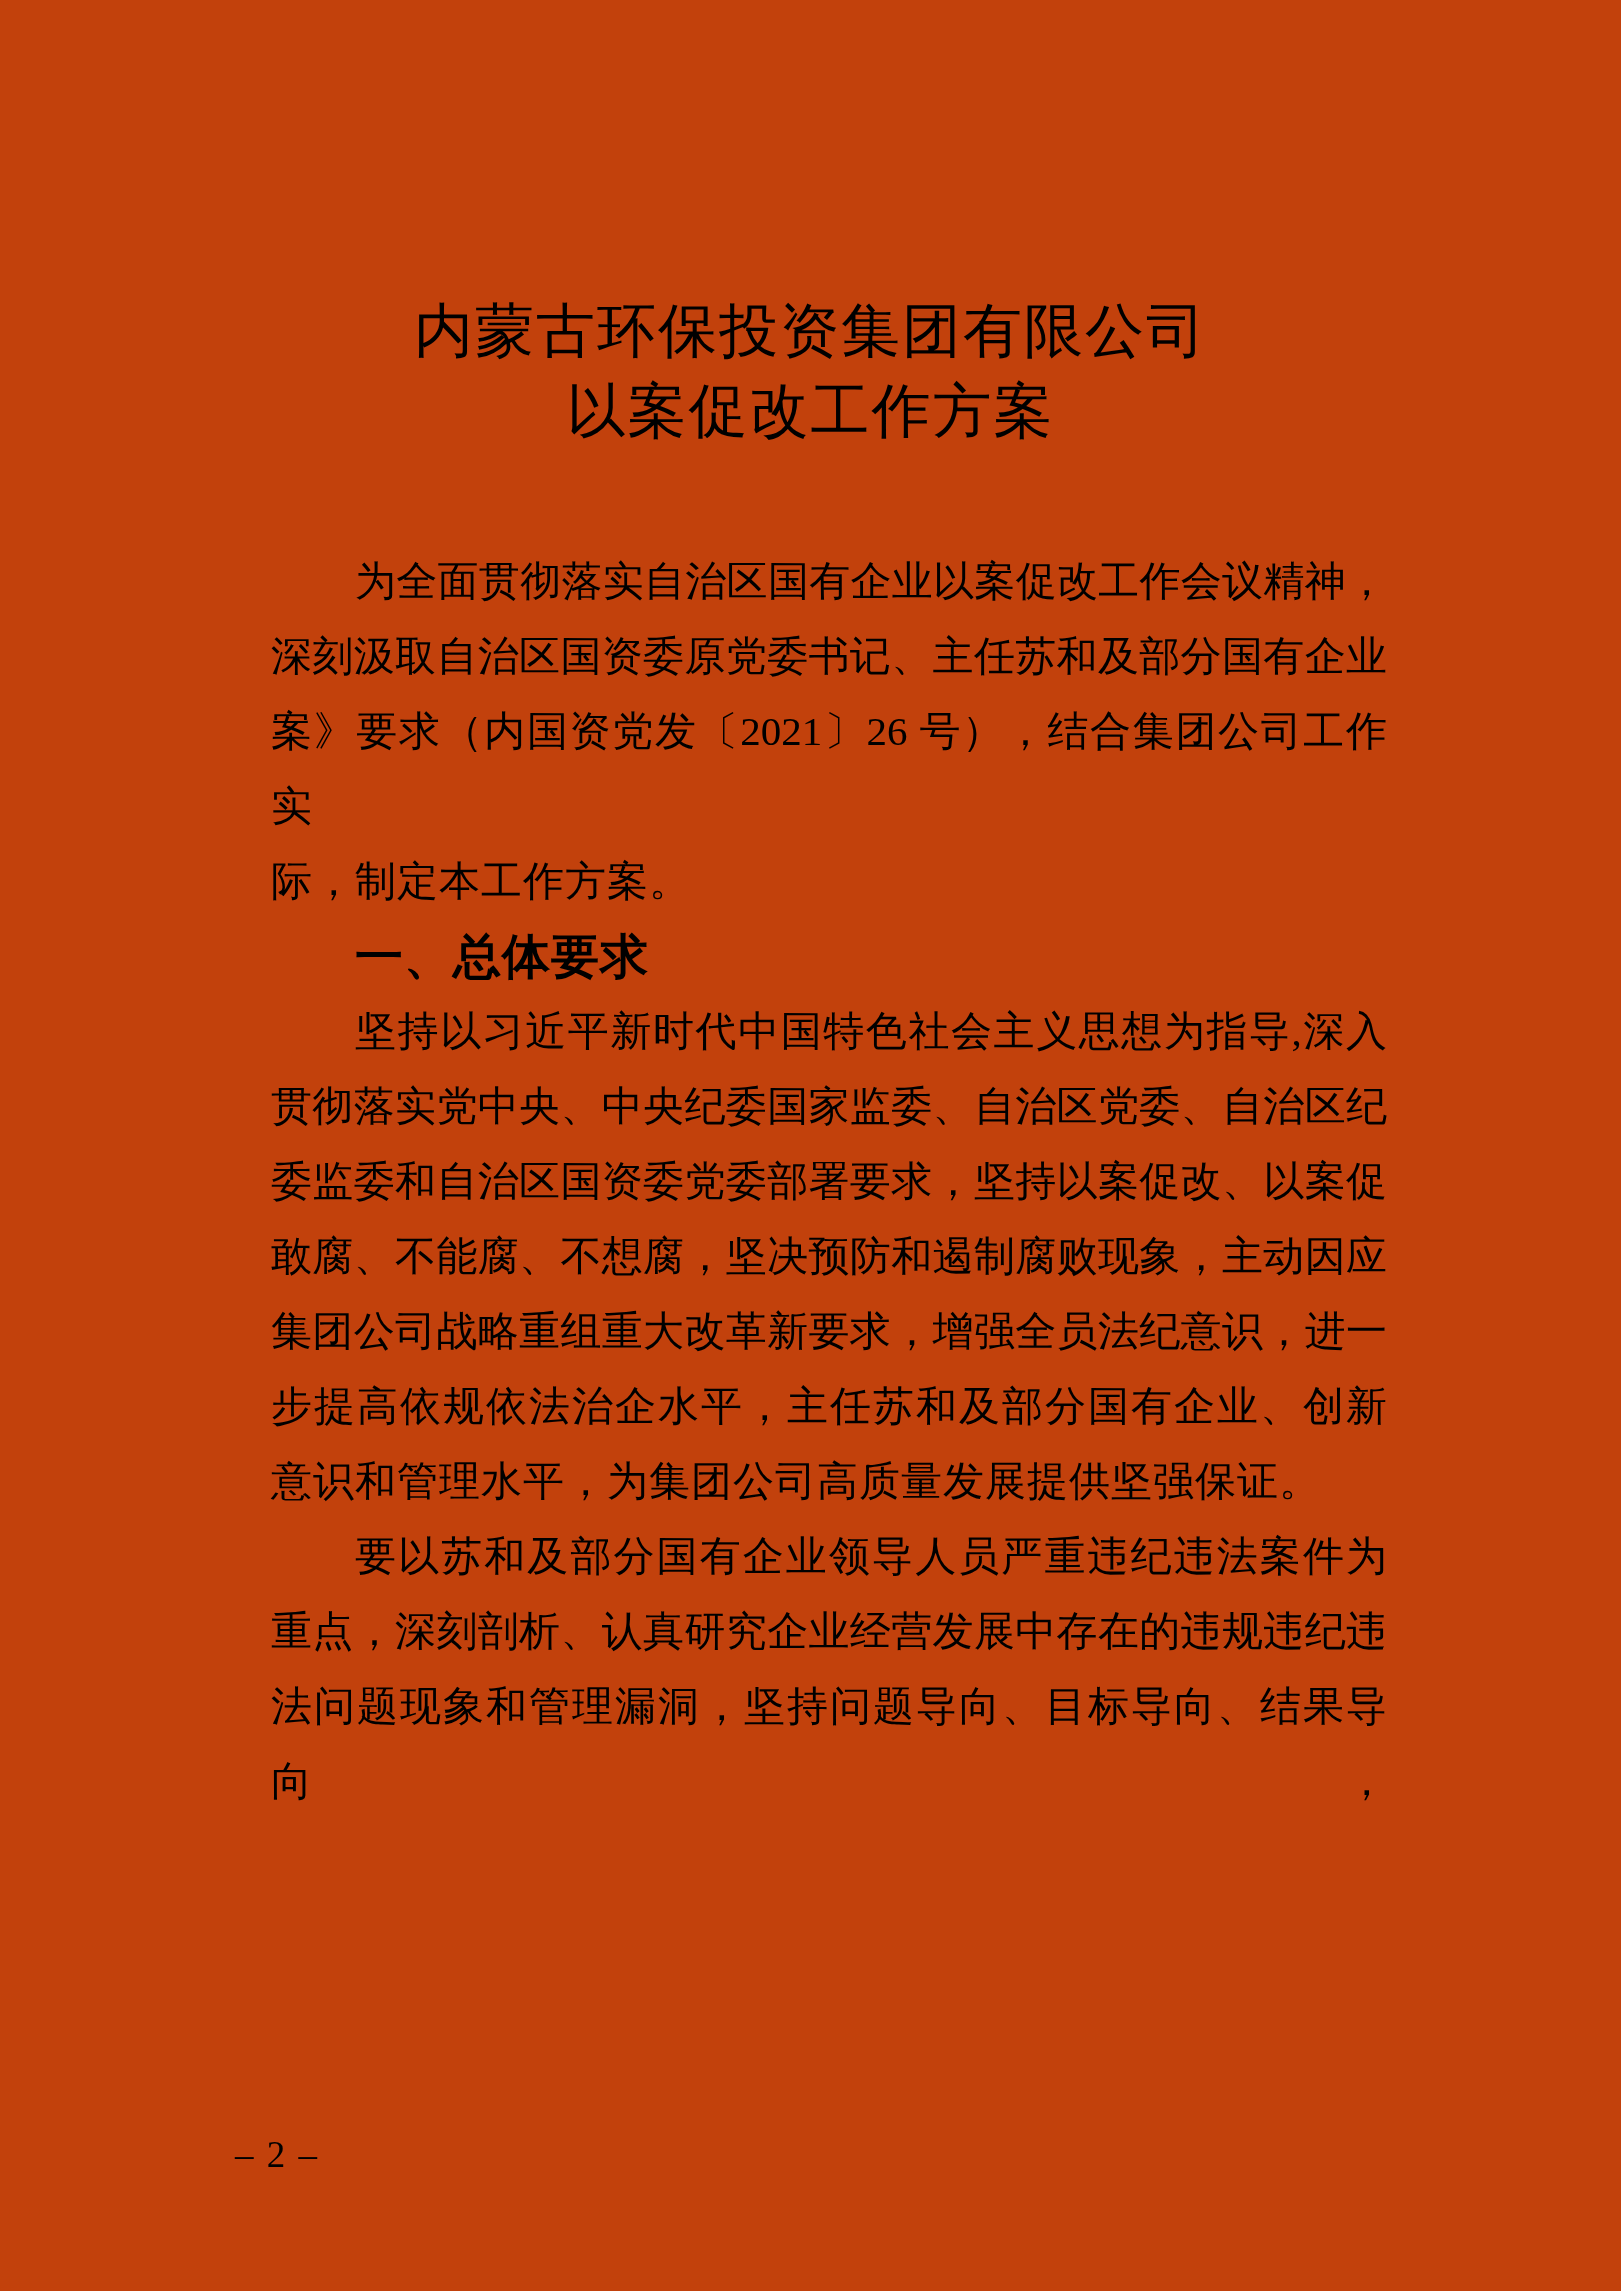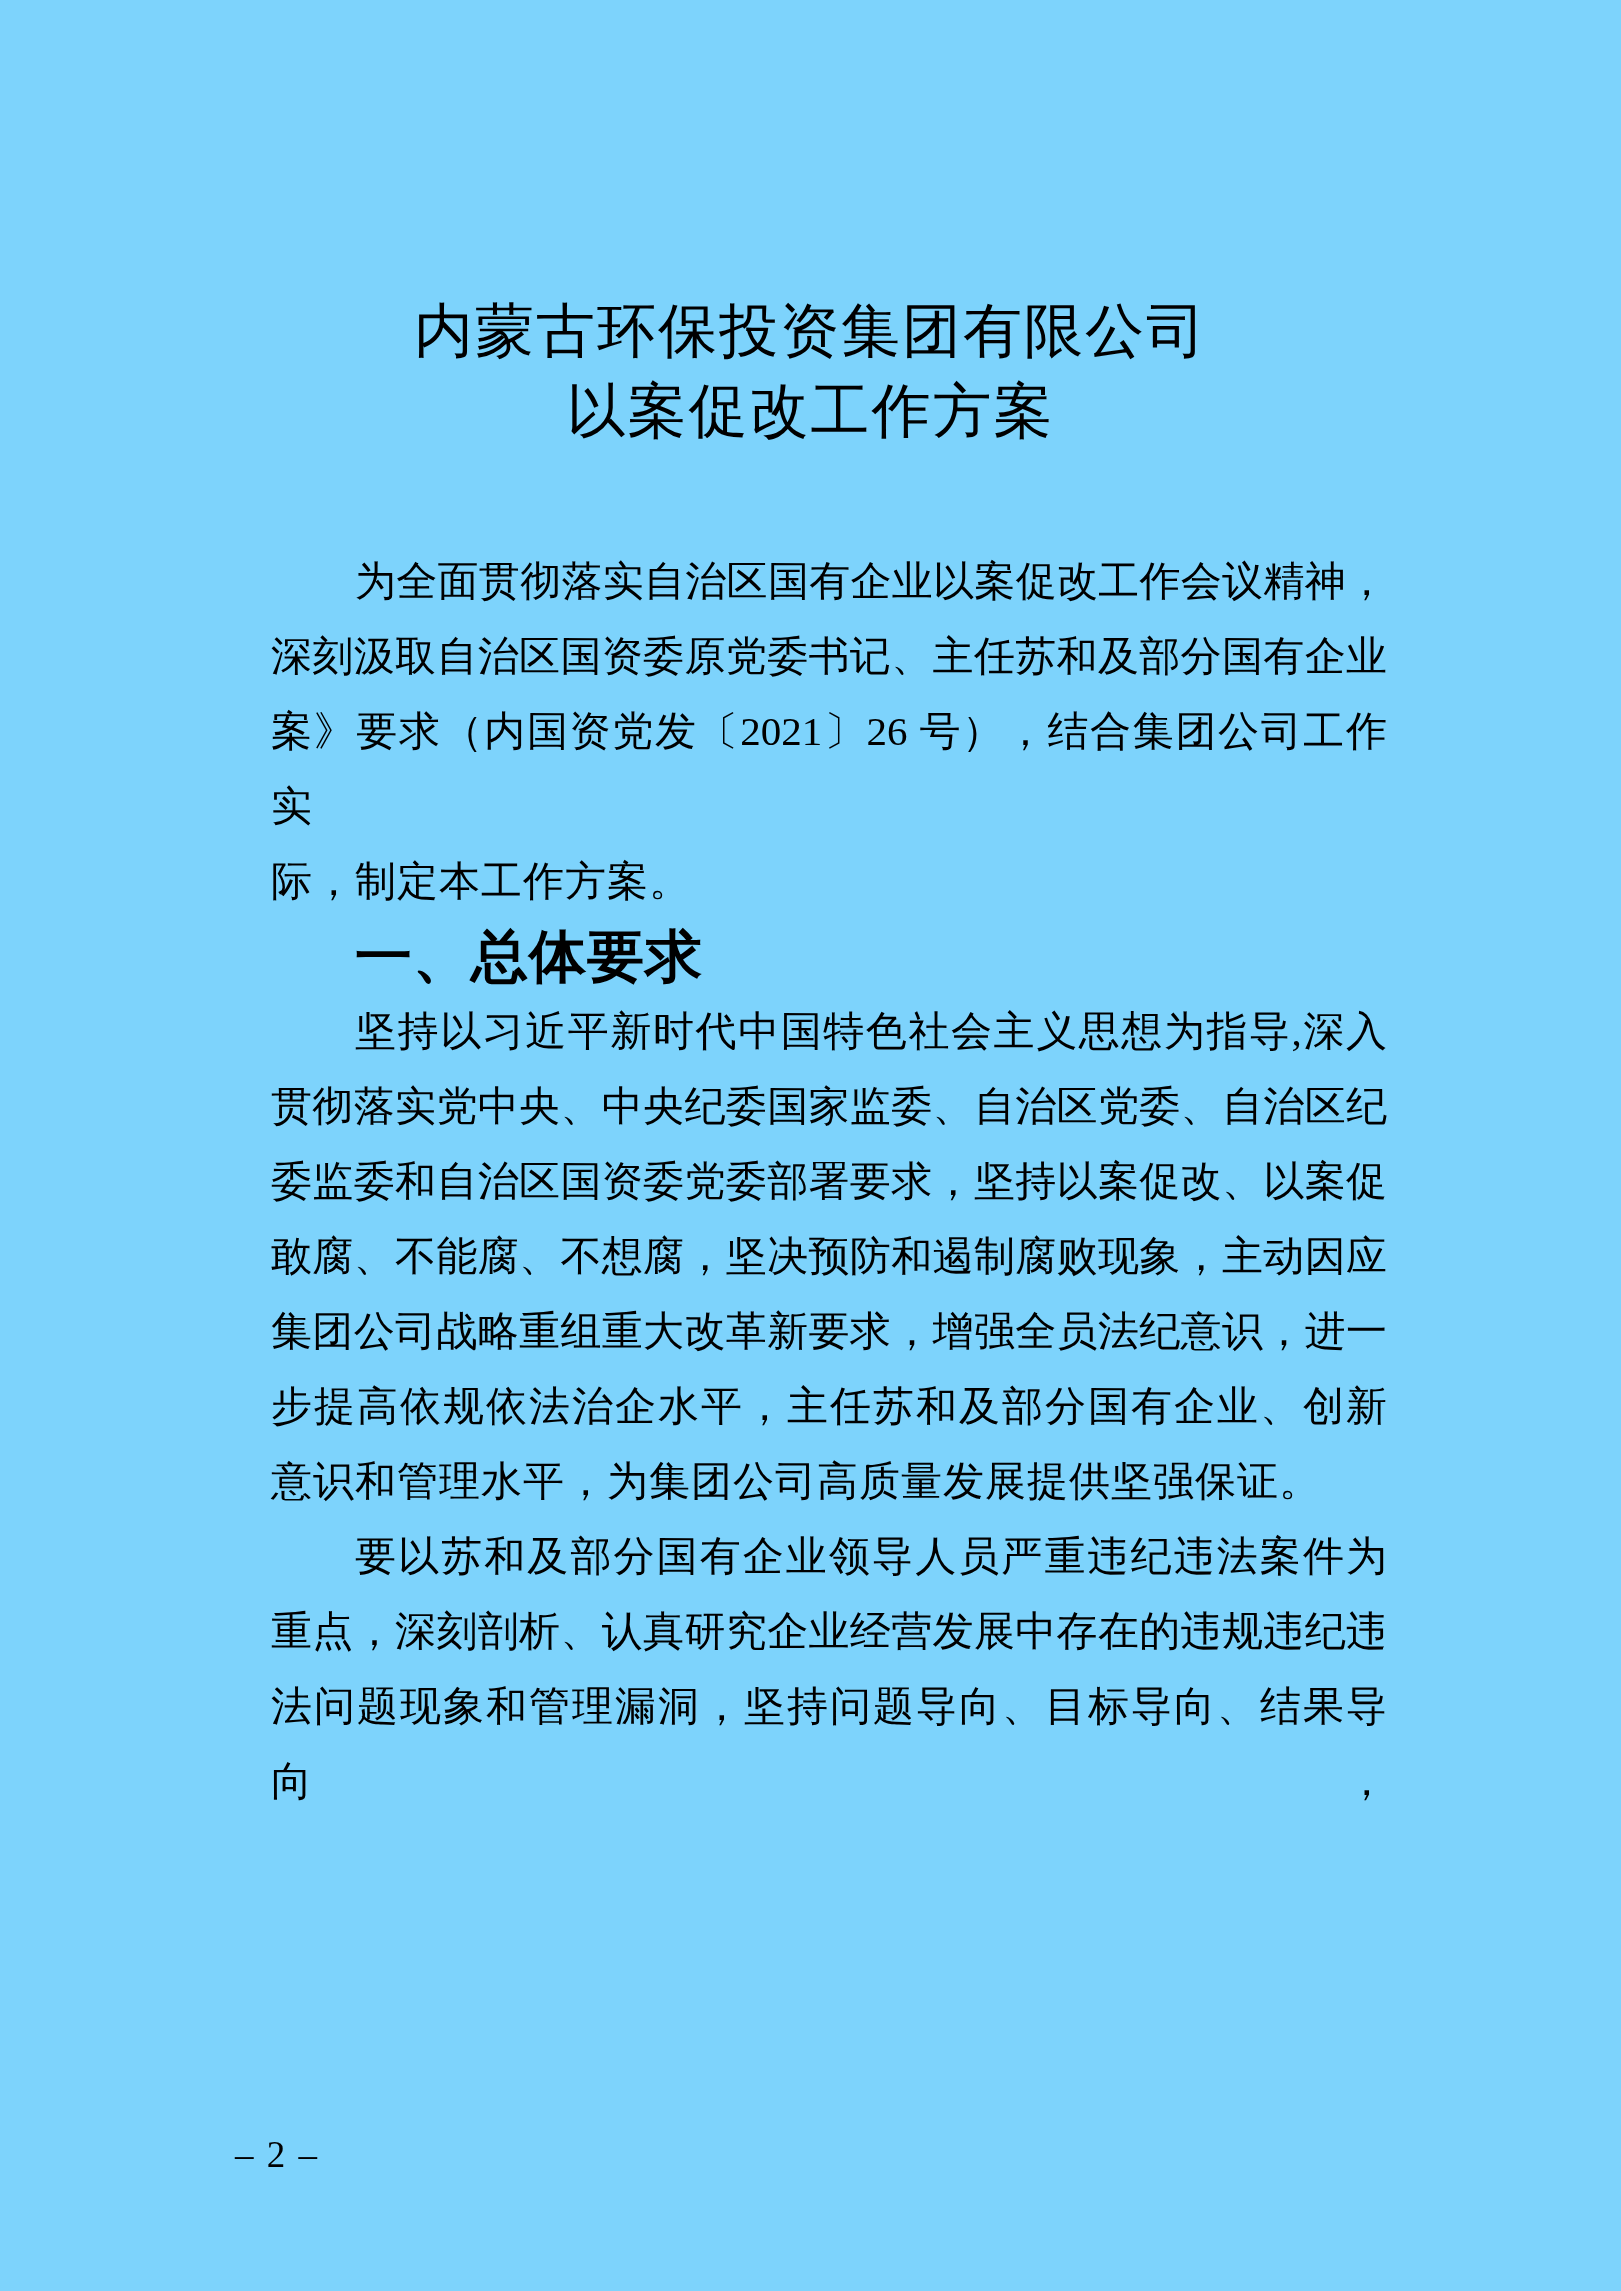--- a/index.html
+++ b/index.html
@@ -4,21 +4,21 @@
 <style>
   html, body {
     margin: 0;
     padding: 0;
     background: #ffffff;
   }
   .page {
     position: relative;
     width: 1621px;
     height: 2292px;
-    background: #7dd3fc;
+    background: #c2410c;
     color: #000000;
     font-family: "Liberation Serif", "DejaVu Serif", serif;
     overflow: hidden;
   }
   .title {
     margin: 291px 0 0 0;
     text-align: center;
     font-size: 59px;
     line-height: 80px;
     font-weight: 400;
@@ -41,21 +41,21 @@
   .line.end {
     text-align-last: left;
     letter-spacing: 1px;
   }
   .indent {
     text-indent: 84px;
   }
   .heading {
     font-family: "Liberation Sans", "DejaVu Sans", sans-serif;
     font-weight: 700;
-    font-size: 57px;
+    font-size: 48px;
     letter-spacing: 1px;
   }
   .footer {
     position: absolute;
     left: 235px;
     top: 2133px;
     font-size: 37px;
     letter-spacing: 2px;
   }
 </style>

